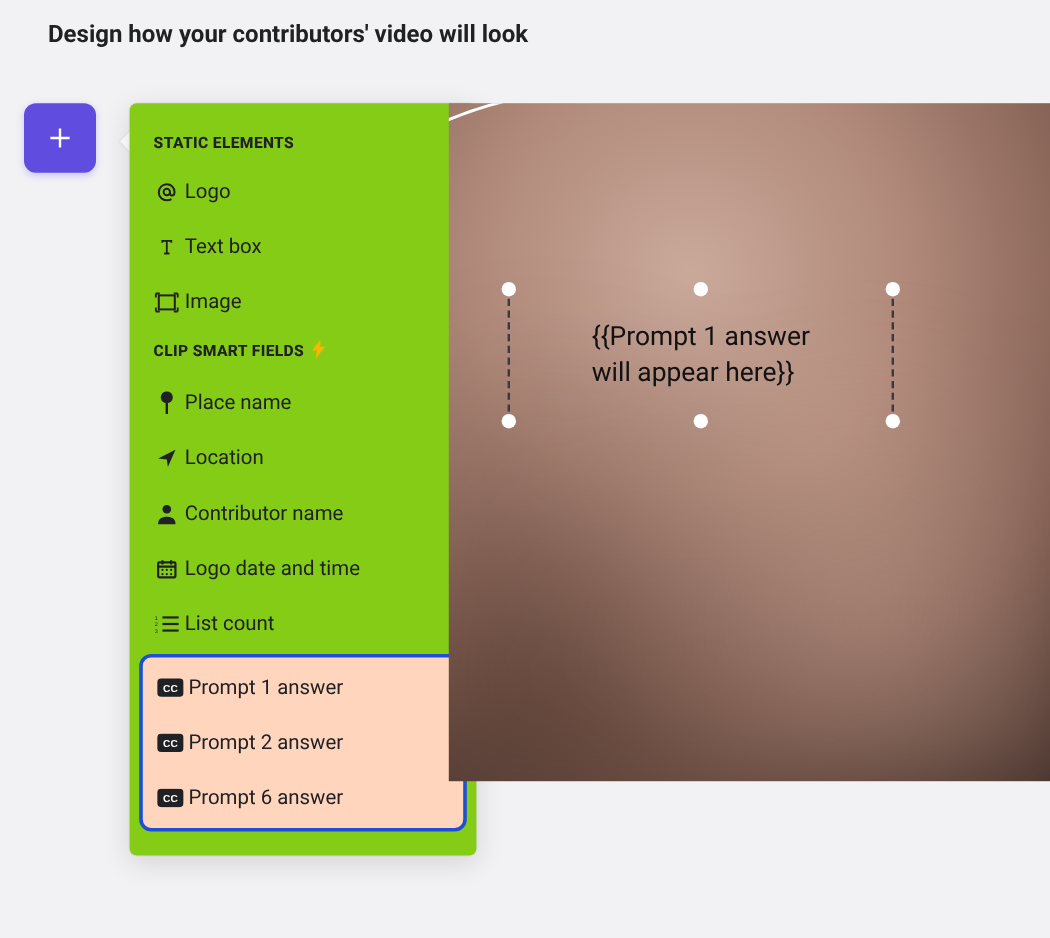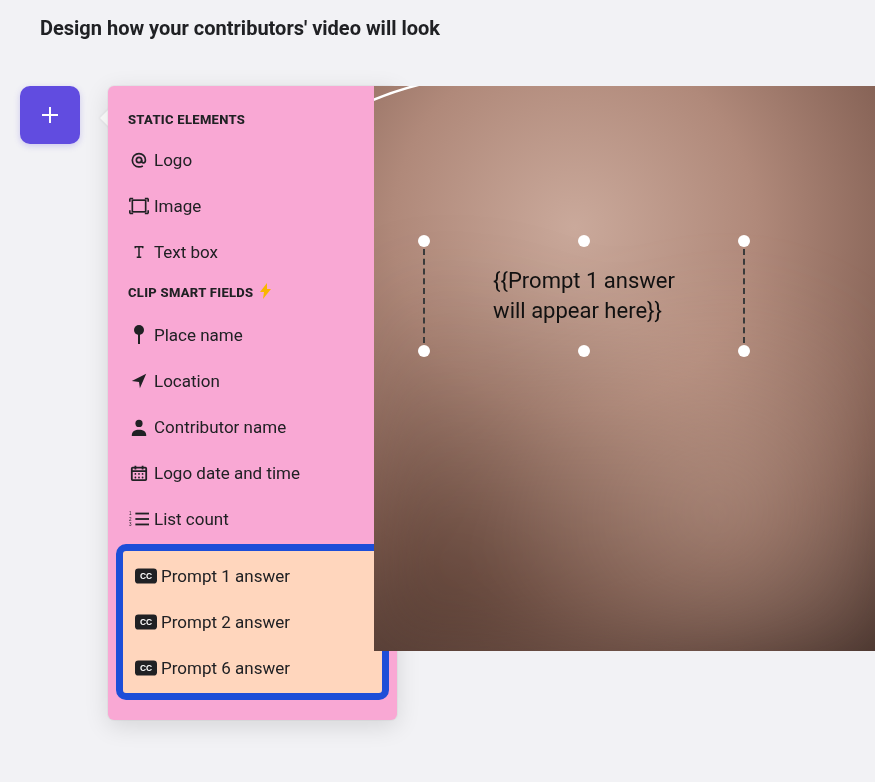--- a/index.html
+++ b/index.html
@@ -40,21 +40,21 @@
     border-top: 10px solid transparent;
     border-bottom: 10px solid transparent;
     border-right: 10px solid #ffffff;
     filter: drop-shadow(-1px 0 1px rgba(0,0,0,0.05));
   }
 
   .popover {
     position: absolute;
     left: 108px; top: 86px;
     width: 289px;
-    background: #f9a8d4;
+    background: #84cc16;
     border-radius: 6px;
     box-shadow: 0 6px 24px rgba(0,0,0,0.12), 0 0 0 1px rgba(0,0,0,0.03);
     padding: 18px 0 18px 0;
   }
   .popover .section-header {
     font-size: 13px;
     font-weight: 800;
     letter-spacing: 0.3px;
     color: #202124;
     padding: 8px 20px 10px 20px;
@@ -73,21 +73,21 @@
     width: 22px;
     display: flex;
     align-items: center;
     justify-content: center;
     color: #202124;
   }
   .menu-item .label { flex: 1; }
 
   .highlight-box {
     margin: 2px 8px;
-    border: 7px solid #1d4ed8;
+    border: 3px solid #1d4ed8;
     border-radius: 10px;
     background: #ffd6bd;
     padding: 2px 0;
   }
   .highlight-box .menu-item { padding: 0 12px; height: 46px; }
 
   
   .canvas {
     position: absolute;
     left: 374px; top: 86px;
@@ -169,35 +169,35 @@
       <svg width="20" height="20" viewBox="0 0 24 24" fill="none" stroke="#202124" stroke-width="2">
           <circle cx="12" cy="12" r="3.2"></circle>
           <path d="M15.2 12v1.2c0 1.4.9 2.3 2.1 2.3 1.5 0 2.4-1.3 2.4-3.5 0-4.5-3.4-7.7-7.7-7.7-4.6 0-8 3.5-8 8s3.4 8 8 8c1.8 0 3.3-.4 4.6-1.2"></path>
         </svg>
     </span>
     <span class="label">Logo</span>
   </div>
 
   <div class="menu-item">
     <span class="icon">
+      <svg width="18" height="18" viewBox="0 0 24 24" fill="#202124">
+          <path d="M6 4h12v3h-2V6h-3v12h2v2H9v-2h2V6H8v1H6z"></path>
+        </svg>
+    </span>
+    <span class="label">Text box</span>
+  </div>
+
+  <div class="menu-item">
+    <span class="icon">
       <svg width="20" height="18" viewBox="0 0 24 20" fill="none" stroke="#202124" stroke-width="2">
           <rect x="4" y="3" width="16" height="14"></rect>
           <path d="M1 1v4M1 1h4M23 1v4M23 1h-4M1 19v-4M1 19h4M23 19v-4M23 19h-4"></path>
         </svg>
     </span>
     <span class="label">Image</span>
-  </div>
-
-  <div class="menu-item">
-    <span class="icon">
-      <svg width="18" height="18" viewBox="0 0 24 24" fill="#202124">
-          <path d="M6 4h12v3h-2V6h-3v12h2v2H9v-2h2V6H8v1H6z"></path>
-        </svg>
-    </span>
-    <span class="label">Text box</span>
   </div>
 
   <div class="section-header">
     <span>CLIP SMART FIELDS</span>
     <span class="bolt">
       <svg width="14" height="16" viewBox="0 0 12 16" fill="#f9b600">
           <path d="M7 0L0 9h4l-1 7 8-10H7z"></path>
         </svg>
     </span>
   </div>

